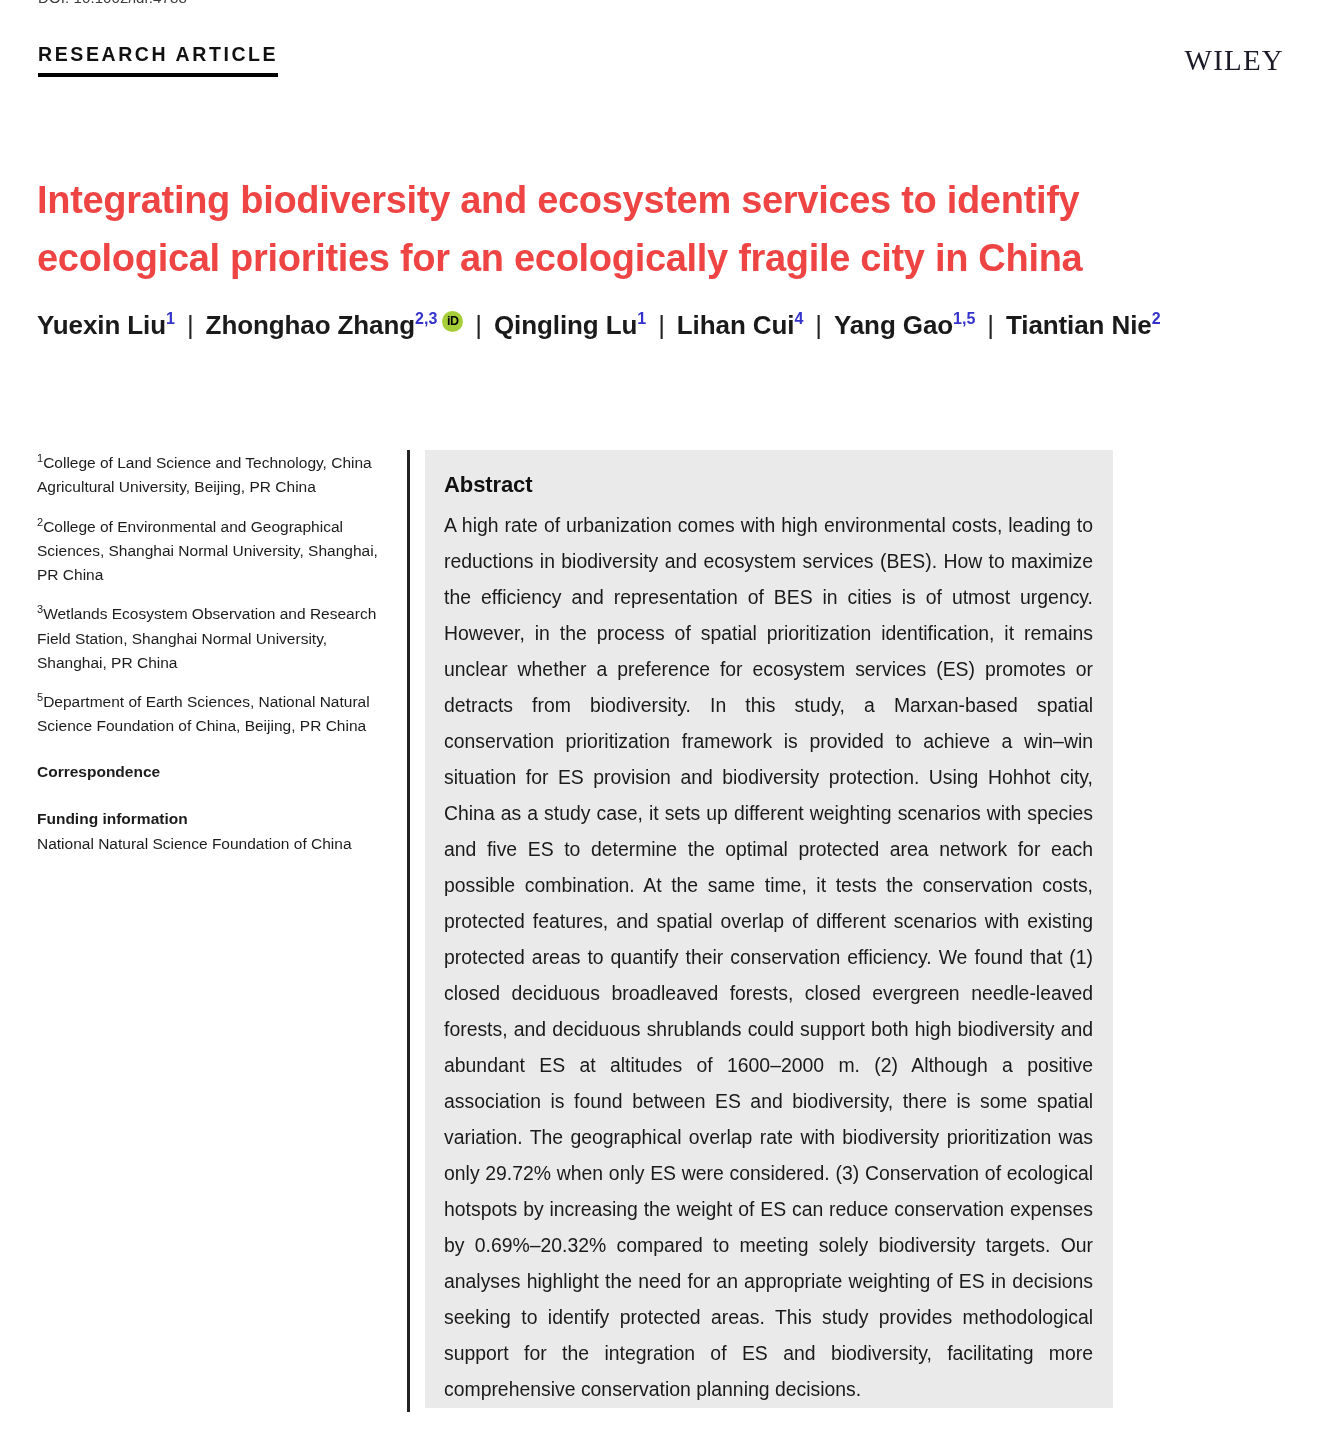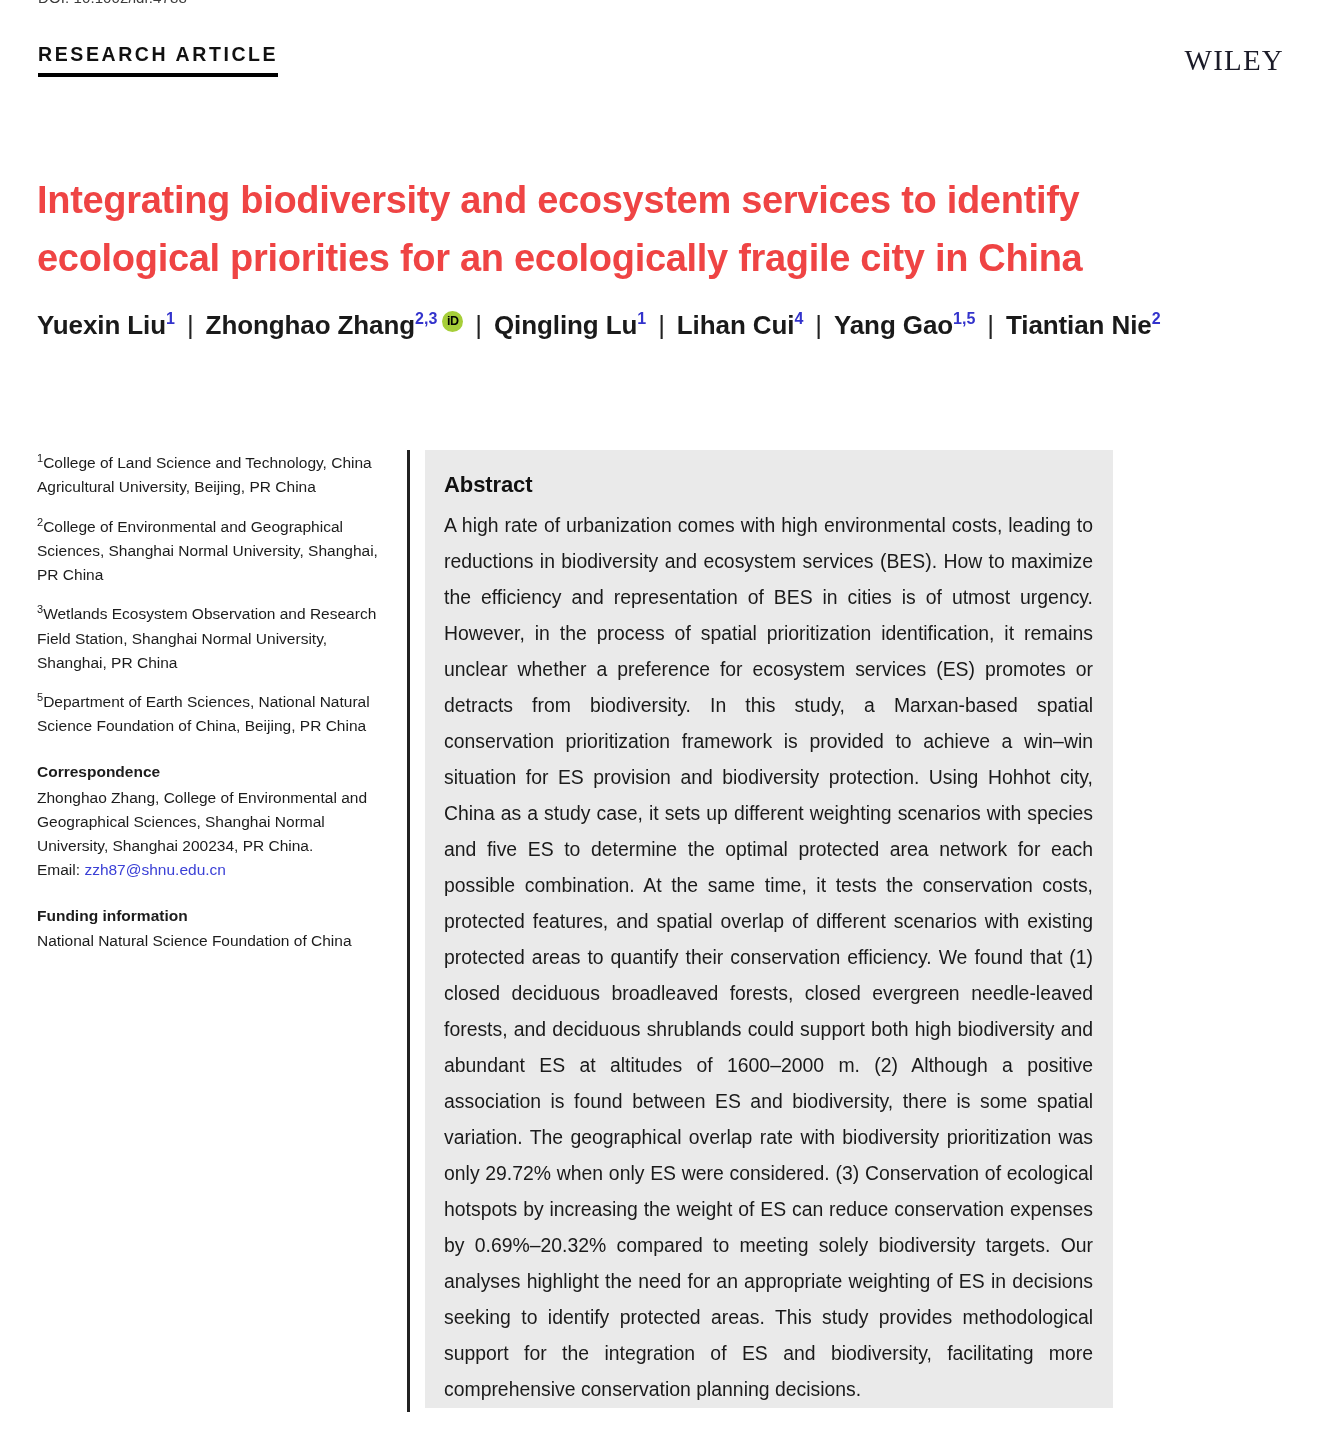--- a/index.html
+++ b/index.html
@@ -223,24 +223,20 @@
   <div class="aff"><sup>1</sup><span>College of Land Science and Technology, China Agricultural University, Beijing, PR China</span></div>
 
   <div class="aff"><sup>2</sup><span>College of Environmental and Geographical Sciences, Shanghai Normal University, Shanghai, PR China</span></div>
 
   <div class="aff"><sup>3</sup><span>Wetlands Ecosystem Observation and Research Field Station, Shanghai Normal University, Shanghai, PR China</span></div>
 
 
   <div class="aff"><sup>5</sup><span>Department of Earth Sciences, National Natural Science Foundation of China, Beijing, PR China</span></div>
 
   <div class="block-title">Correspondence</div>
-  <div class="block-body">
-    <span>Zhonghao Zhang, College of Environmental and Geographical Sciences, Shanghai Normal University, Shanghai 200234, PR China.</span><br>
-    <span>Email: </span><a class="email-link" href="#">zzh87@shnu.edu.cn</a>
-  </div>
 
   <div class="block-title">Funding information</div>
   <div class="block-body">National Natural Science Foundation of China</div>
 
 </div>
 
 <div class="divider"></div>
 
 <div class="abstract-panel">
   <div class="abstract-heading">Abstract</div>

